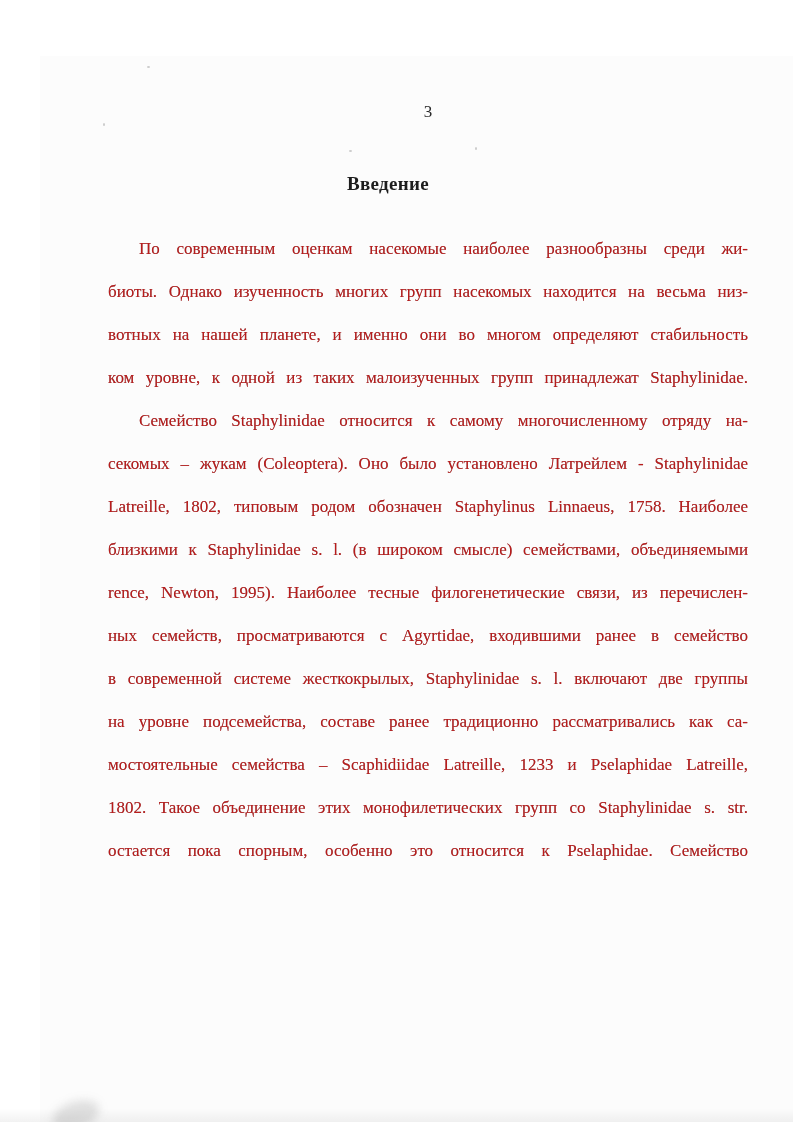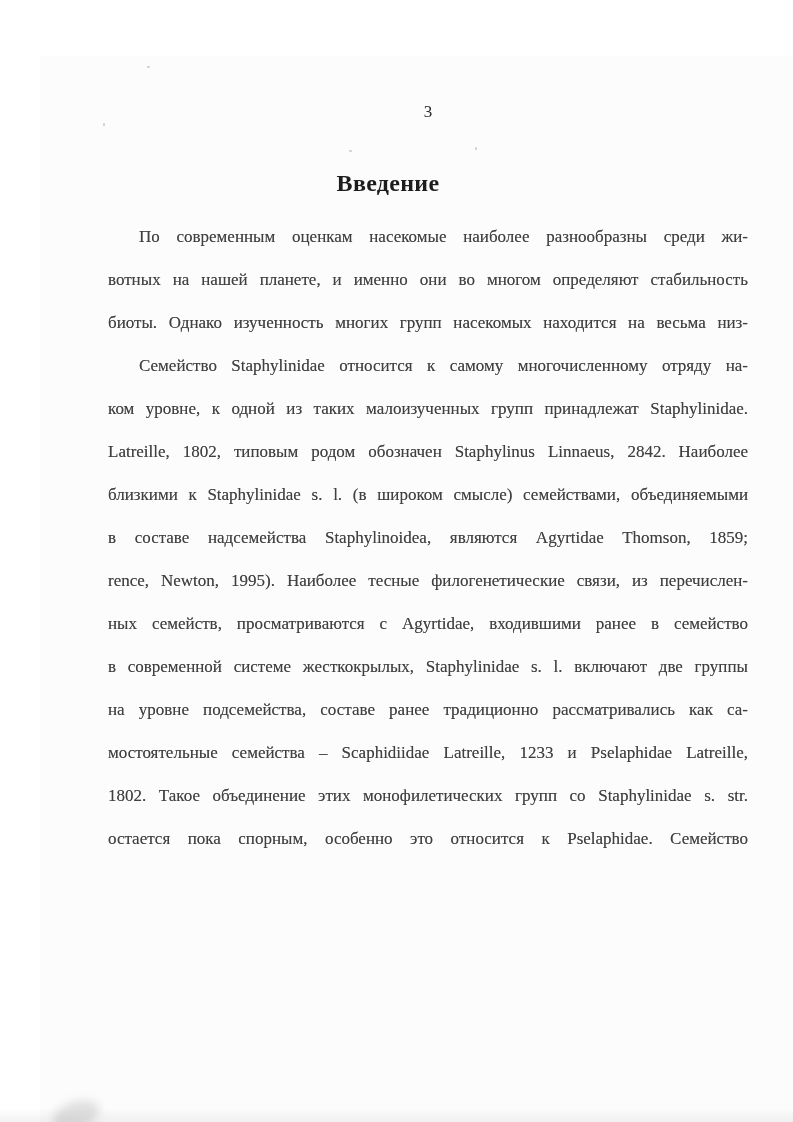--- a/index.html
+++ b/index.html
@@ -35,33 +35,33 @@
     line-height: 24px;
     color: #2b2b2b;
   }
   .title {
     position: absolute;
     left: 68px;   
     top: 170px;
     width: 640px;
     margin: 0;
     text-align: center;
-    font-size: 24px;
+    font-size: 19px;
     font-weight: bold;
     line-height: 27px;
     color: #1d1d1d;
     letter-spacing: 0.3px;
   }
   .body-text {
     position: absolute;
     left: 108px;
-    top: 215px;
+    top: 227px;
     width: 640px;
     font-size: 17px;
-    color: #404040;
+    color: #b91c1c;
     text-shadow: 0 0 0.4px rgba(30, 30, 30, 0.45); 
   }
   .line {
     height: 43px;
     line-height: 43px;
     text-align: justify;
     text-align-last: justify;
     overflow: hidden;
     white-space: normal;
   }
@@ -99,27 +99,27 @@
 
 <div class="scan">
   <div class="sheet-tone"></div>
 
   <div class="page-number">3</div>
 
   <h1 class="title">Введение</h1>
 
   <div class="body-text">
       <div class="line indent">По современным оценкам насекомые наиболее разнообразны среди жи-</div>
+      <div class="line">биоты. Однако изученность многих групп насекомых находится на весьма низ-</div>
       <div class="line">вотных на нашей планете, и именно они во многом определяют стабильность</div>
-      <div class="line">биоты. Однако изученность многих групп насекомых находится на весьма низ-</div>
+      <div class="line">ком уровне, к одной из таких малоизученных групп принадлежат Staphylinidae.</div>
       <div class="line indent">Семейство Staphylinidae относится к самому многочисленному отряду на-</div>
-      <div class="line">ком уровне, к одной из таких малоизученных групп принадлежат Staphylinidae.</div>
-      <div class="line">Latreille, 1802, типовым родом обозначен Staphylinus Linnaeus, 2842. Наиболее</div>
+      <div class="line">секомых – жукам (Coleoptera). Оно было установлено Латрейлем - Staphylinidae</div>
+      <div class="line">Latreille, 1802, типовым родом обозначен Staphylinus Linnaeus, 1758. Наиболее</div>
       <div class="line">близкими к Staphylinidae s. l. (в широком смысле) семействами, объединяемыми</div>
-      <div class="line">в составе надсемейства Staphylinoidea, являются Agyrtidae Thomson, 1859;</div>
       <div class="line">rence, Newton, 1995). Наиболее тесные филогенетические связи, из перечислен-</div>
       <div class="line">ных семейств, просматриваются с Agyrtidae, входившими ранее в семейство</div>
       <div class="line">в современной системе жесткокрылых, Staphylinidae s. l. включают две группы</div>
       <div class="line">на уровне подсемейства, составе ранее традиционно рассматривались как са-</div>
       <div class="line">мостоятельные семейства – Scaphidiidae Latreille, 1233 и Pselaphidae Latreille,</div>
       <div class="line">1802. Такое объединение этих монофилетических групп со Staphylinidae s. str.</div>
       <div class="line">остается пока спорным, особенно это относится к Pselaphidae. Семейство</div>
     </div>
 
   <div class="speck" style="left:147px; top:66px; width:3px; height:2px;"></div>

